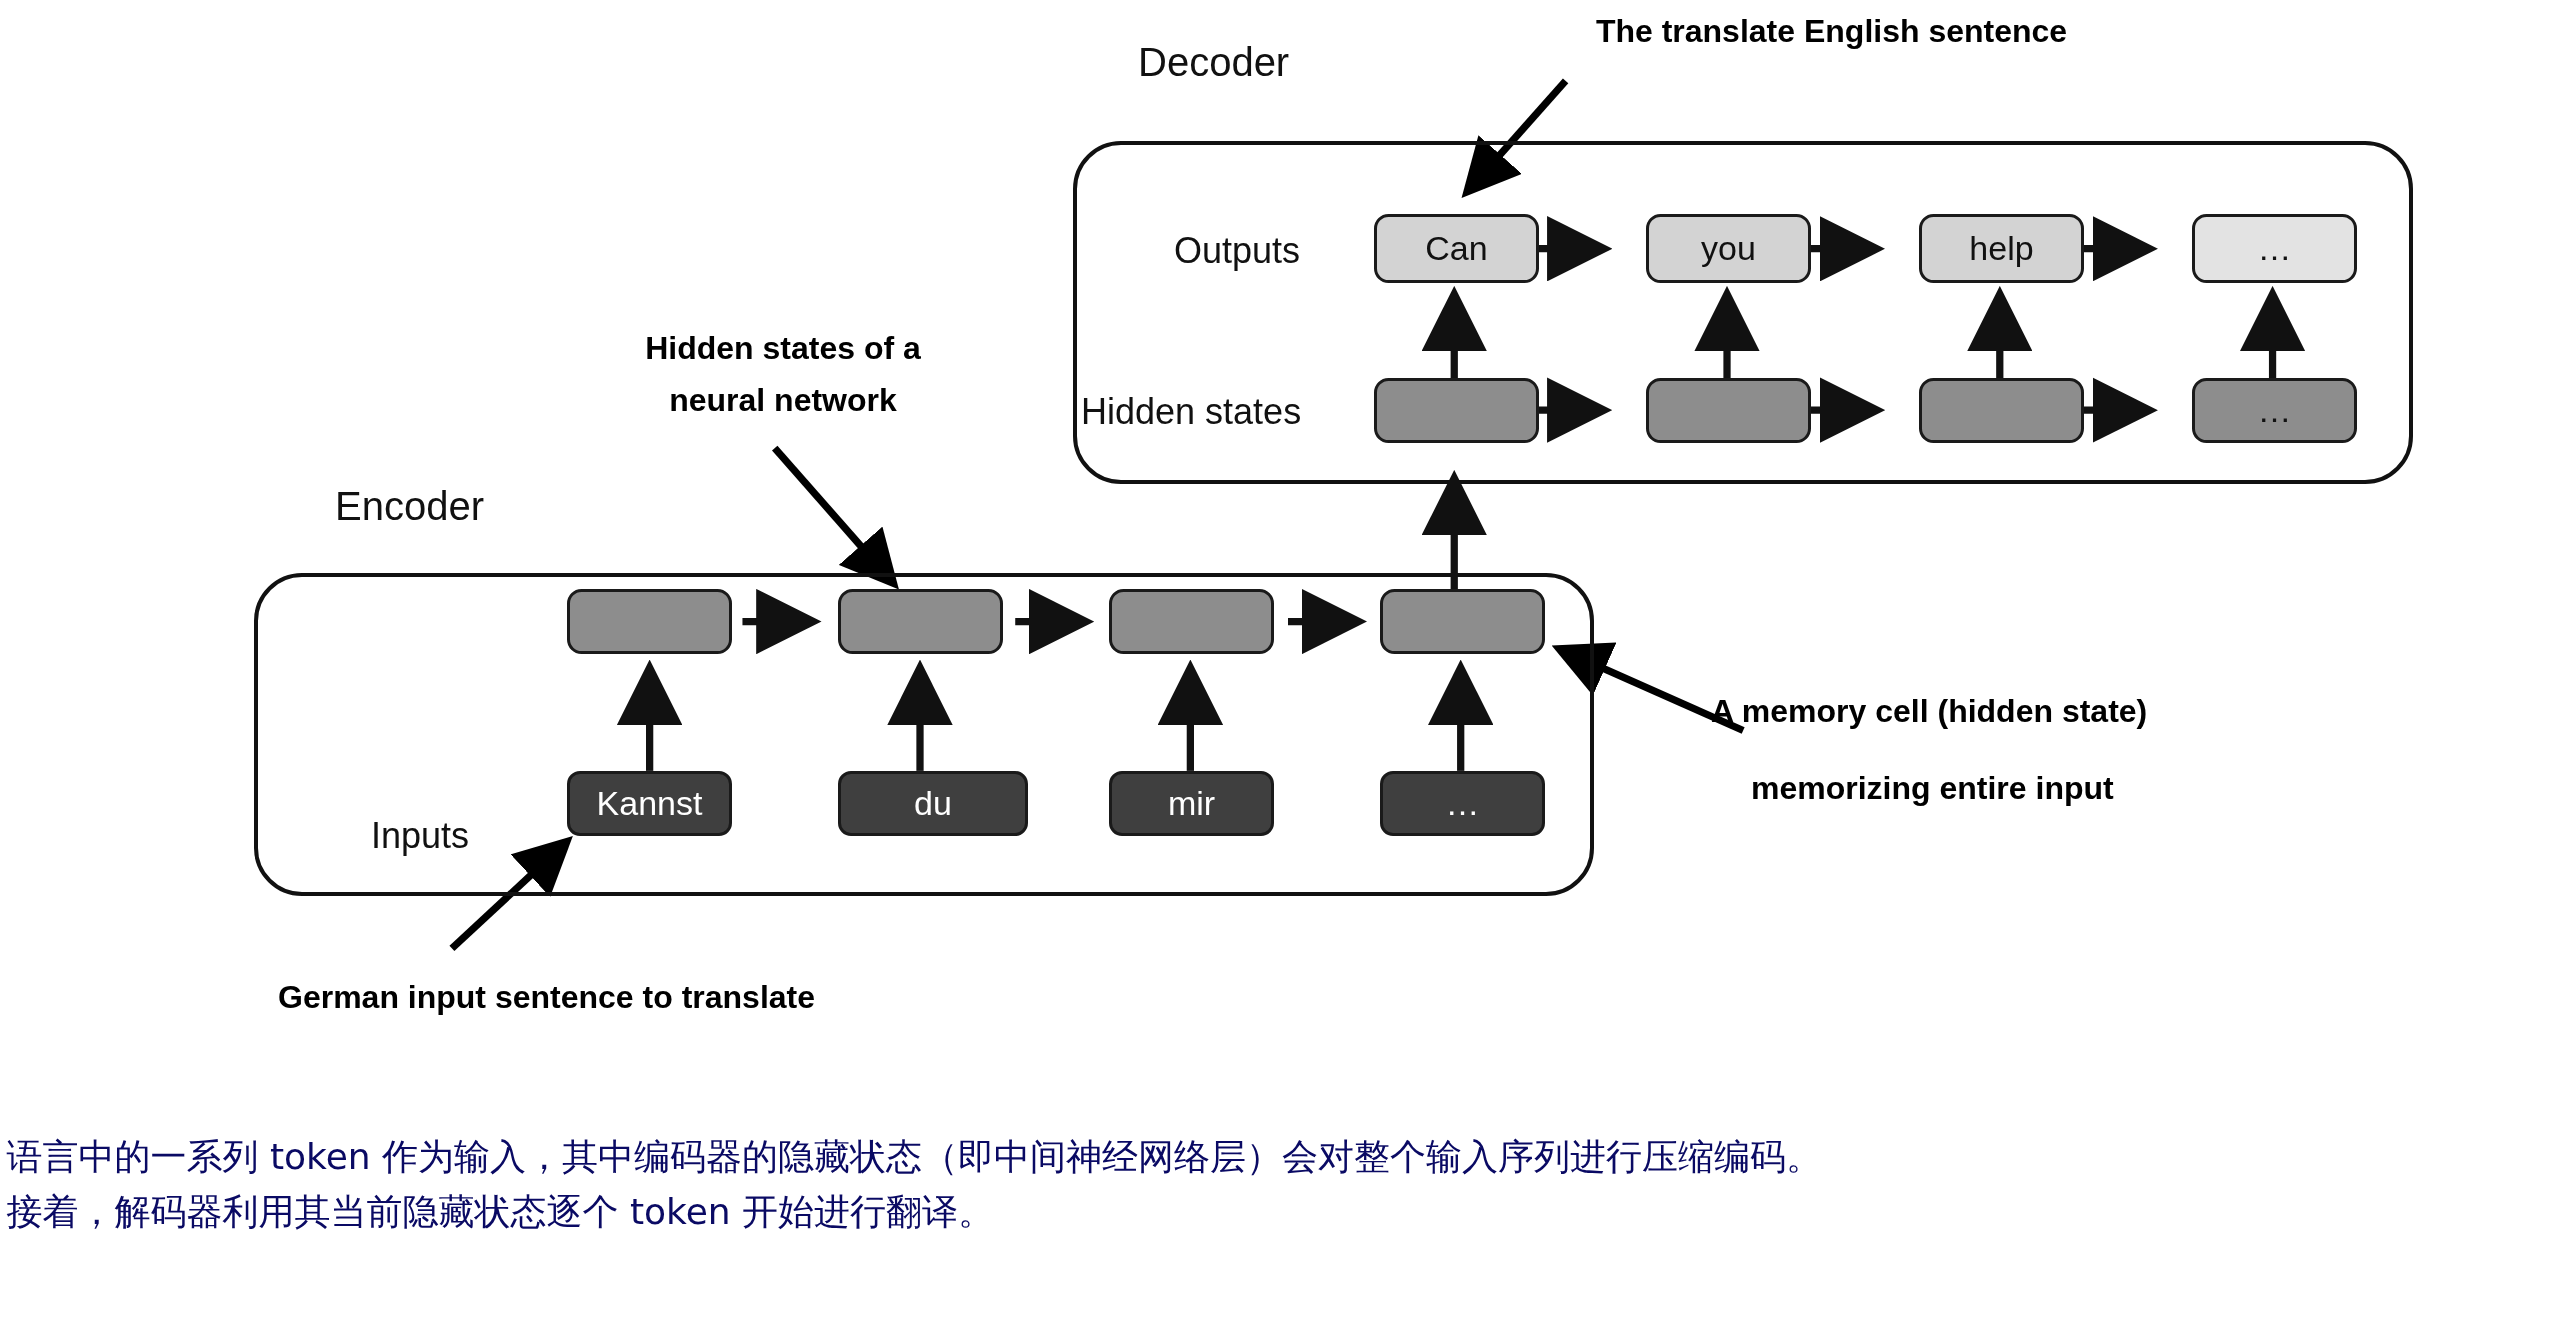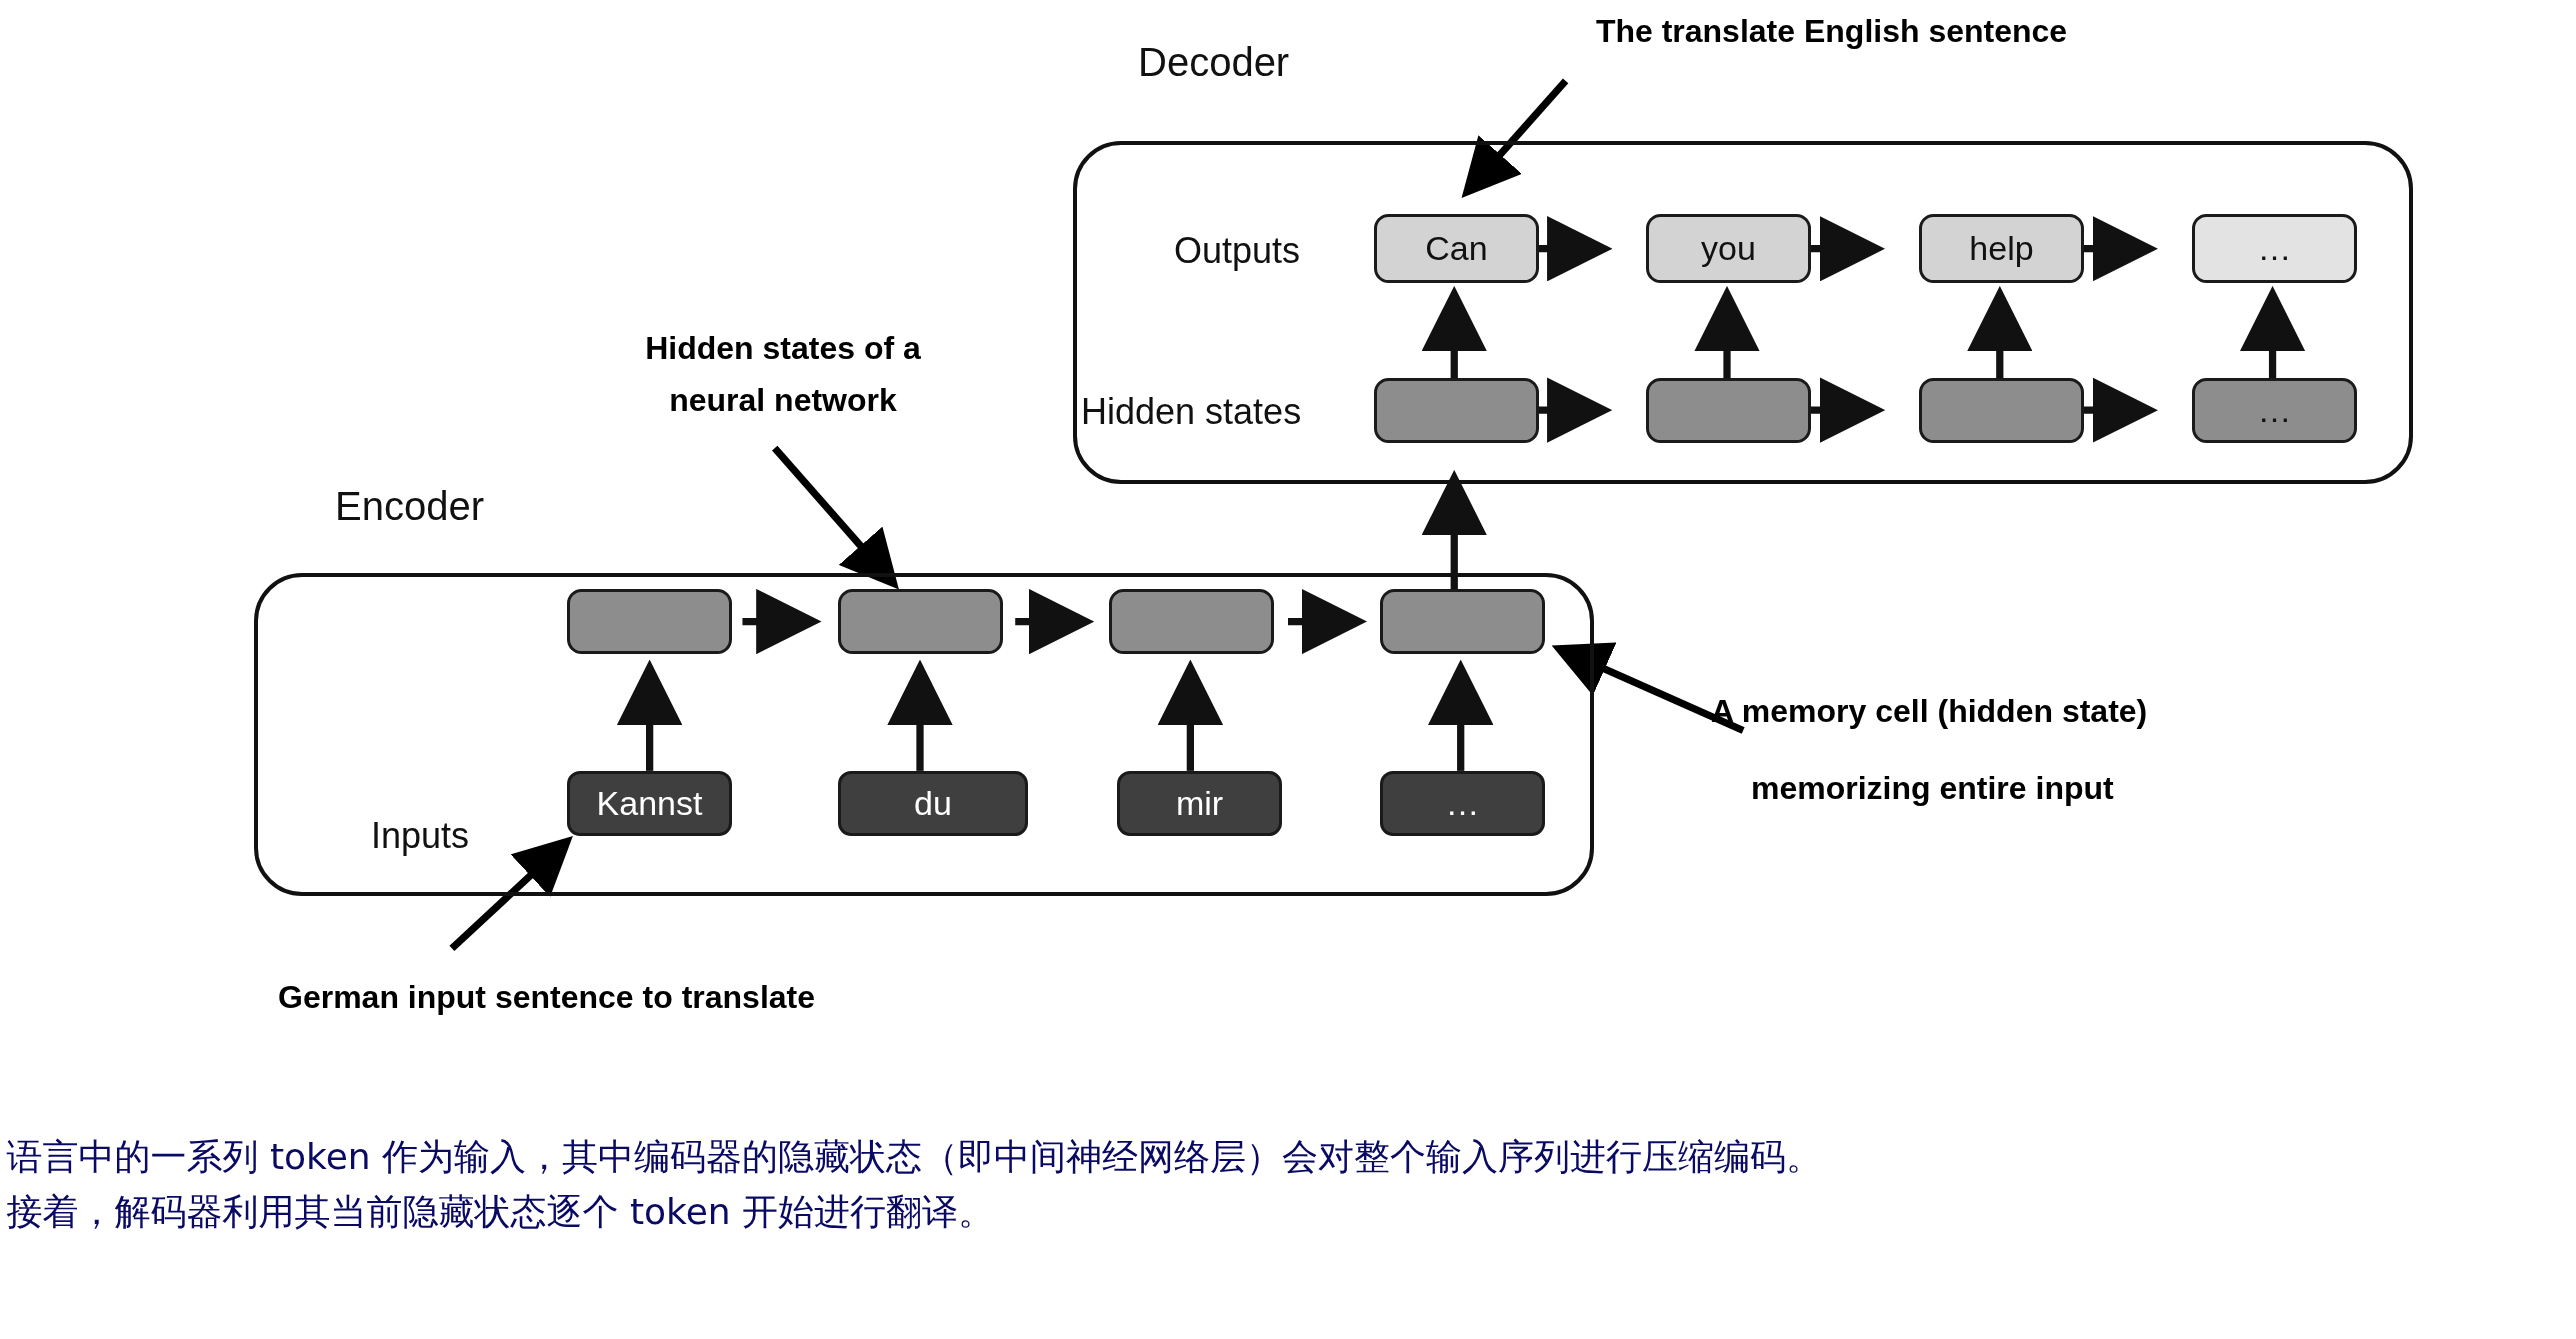--- a/index.html
+++ b/index.html
@@ -203,21 +203,21 @@
   <div class="cell cell-hidden-enc" style="left:1380px; top:589px; width:165px; height:65px;">
     <span></span>
   </div>
 
   <div class="cell cell-input" style="left:567px; top:771px; width:165px; height:65px;">
     <span>Kannst</span>
   </div>
   <div class="cell cell-input" style="left:838px; top:771px; width:190px; height:65px;">
     <span>du</span>
   </div>
-  <div class="cell cell-input" style="left:1109px; top:771px; width:165px; height:65px;margin-left:8px;">
+  <div class="cell cell-input" style="left:1109px; top:771px; width:165px; height:65px;">
     <span>mir</span>
   </div>
   <div class="cell cell-input" style="left:1380px; top:771px; width:165px; height:65px;">
     <span>…</span>
   </div>
 
   <div class="label-bold" style="left:1525px; top:9.7px; width:613px;">The translate English sentence</div>
 
   <div class="label-bold" style="left:557px; top:327px; width:452px;">Hidden states of a</div>
   <div class="label-bold" style="left:557px; top:379px; width:452px;">neural network</div>

